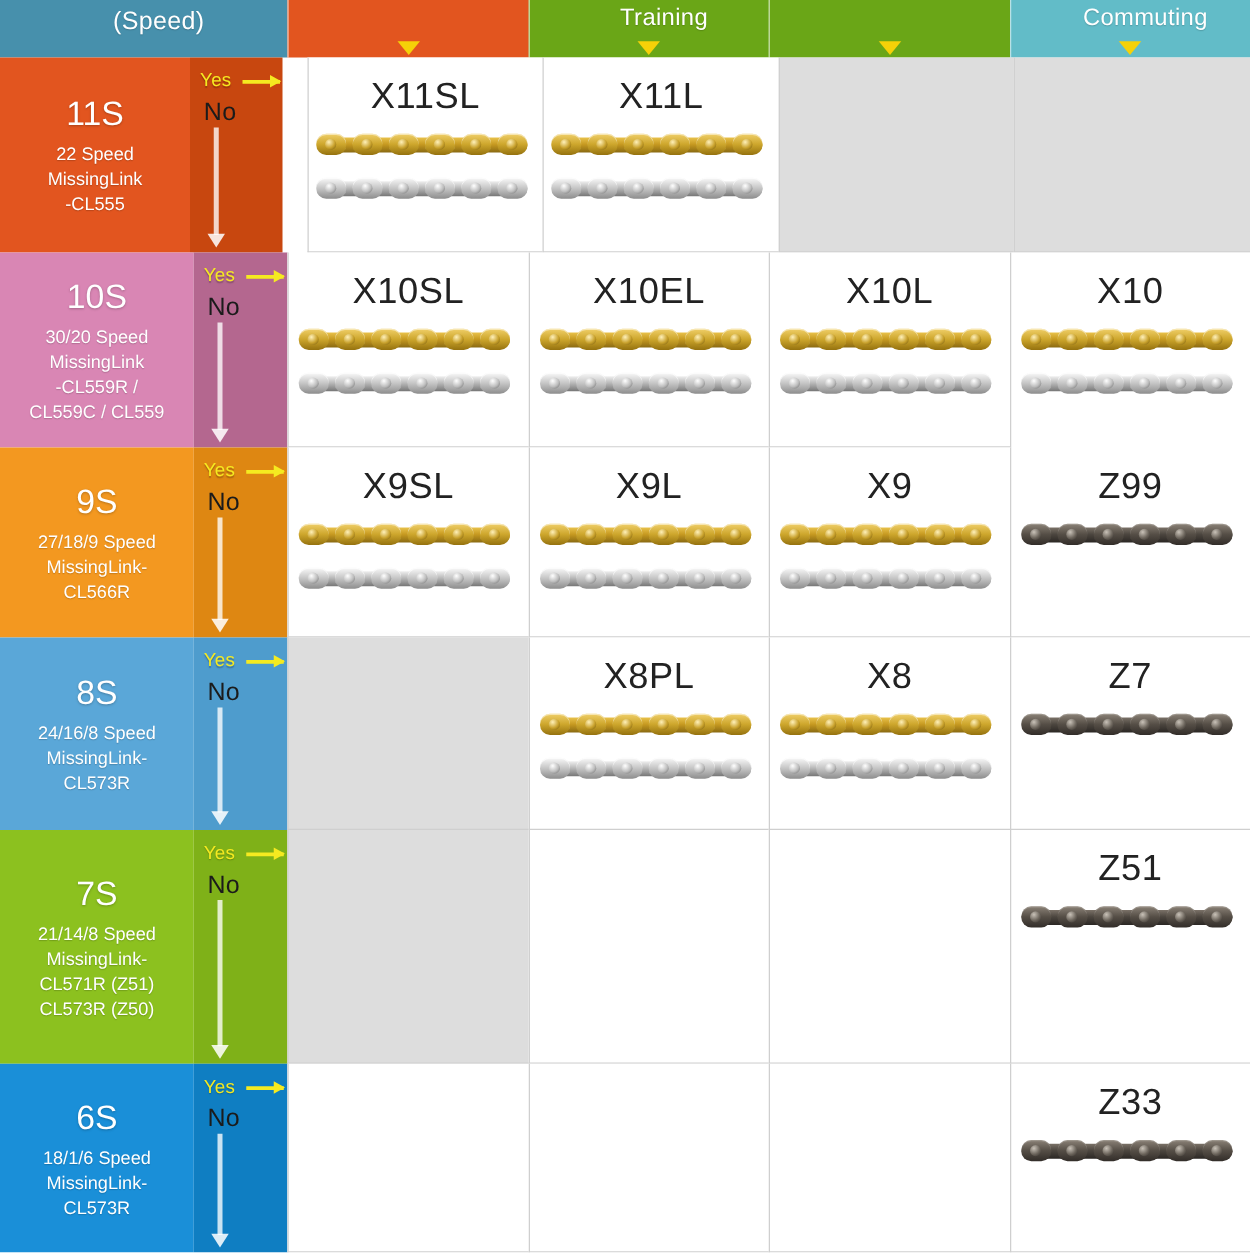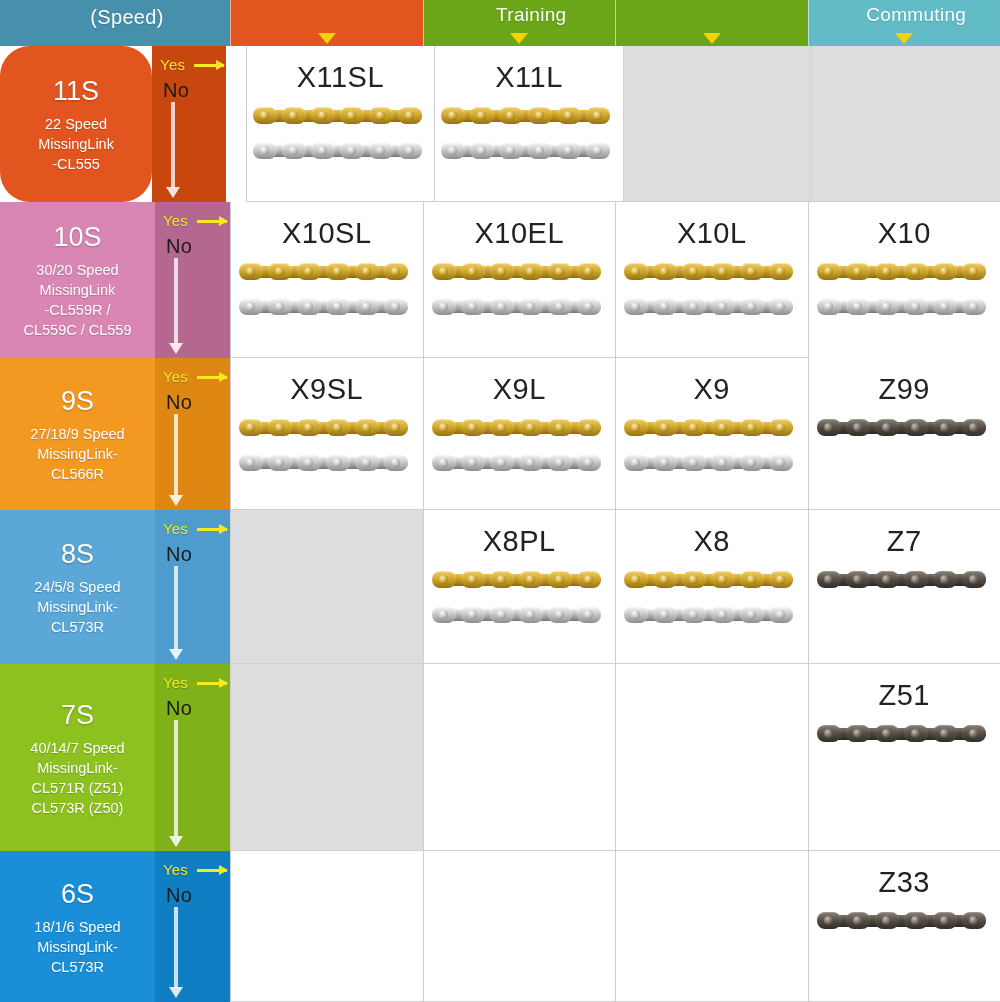--- a/index.html
+++ b/index.html
@@ -231,21 +231,21 @@
         </div>
         <div class="hdr-cell hdr-col" style="background: rgb(98, 188, 200);">
           <span class="hdr-label">Commuting</span>
           <div class="caret" style="border-top-color: rgb(245, 209, 8);"></div>
         </div>
       </div>
   </div>
 
   <div class="body" id="body">
       <div class="row" style="top: 0px; height: 156px;">
-        <div class="speed-cell" style="background: rgb(226, 85, 31); height: 156px; border-radius: 30px;">
+        <div class="speed-cell" style="background: rgb(226, 85, 31); height: 156px;">
           <div class="speed-big">11S</div>
           <div class="speed-sub">22 Speed
 MissingLink
 -CL555</div>
         </div>
         <div class="yn-cell" style="background: rgb(200, 71, 15); height: 156px;">
           <div class="yn-yes">Yes</div>
           <div class="yn-yes-arrow"></div>
           <div class="yn-no">No</div>
           <div class="yn-down" style="height: 86px;"></div>
@@ -613,21 +613,21 @@
             <div class="pin" style="left: 65px;"></div>
             <div class="pin" style="left: 94px;"></div>
             <div class="pin" style="left: 123px;"></div>
             <div class="pin" style="left: 152px;"></div>
           </div>
         </div>
       </div>
       <div class="row" style="top: 464px; height: 154px;">
         <div class="speed-cell" style="background: rgb(90, 167, 216); height: 154px;">
           <div class="speed-big">8S</div>
-          <div class="speed-sub">24/5/8 Speed
+          <div class="speed-sub">24/16/8 Speed
 MissingLink-
 CL573R</div>
         </div>
         <div class="yn-cell" style="background: rgb(78, 156, 205); height: 154px;">
           <div class="yn-yes">Yes</div>
           <div class="yn-yes-arrow"></div>
           <div class="yn-no">No</div>
           <div class="yn-down" style="height: 84px;"></div>
         </div>
         <div class="prod-cell disabled" style="height: 154px;"></div>
@@ -718,21 +718,21 @@
             <div class="pin" style="left: 65px;"></div>
             <div class="pin" style="left: 94px;"></div>
             <div class="pin" style="left: 123px;"></div>
             <div class="pin" style="left: 152px;"></div>
           </div>
         </div>
       </div>
       <div class="row" style="top: 618px; height: 187px;">
         <div class="speed-cell" style="background: rgb(140, 193, 31); height: 187px;">
           <div class="speed-big">7S</div>
-          <div class="speed-sub">40/14/7 Speed
+          <div class="speed-sub">21/14/8 Speed
 MissingLink-
 CL571R (Z51)
 CL573R (Z50)</div>
         </div>
         <div class="yn-cell" style="background: rgb(127, 177, 24); height: 187px;">
           <div class="yn-yes">Yes</div>
           <div class="yn-yes-arrow"></div>
           <div class="yn-no">No</div>
           <div class="yn-down" style="height: 117px;"></div>
         </div>

